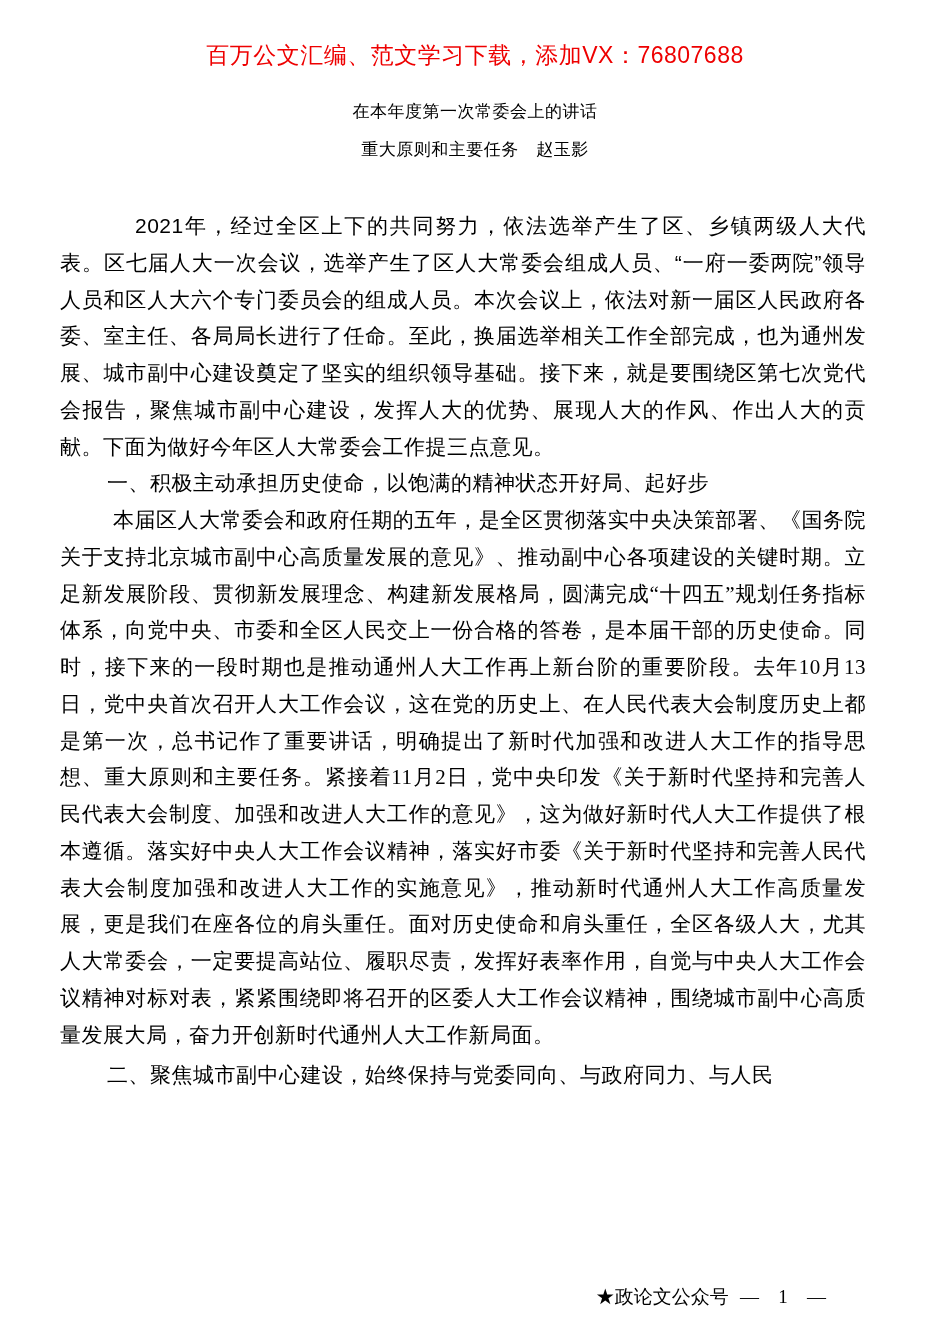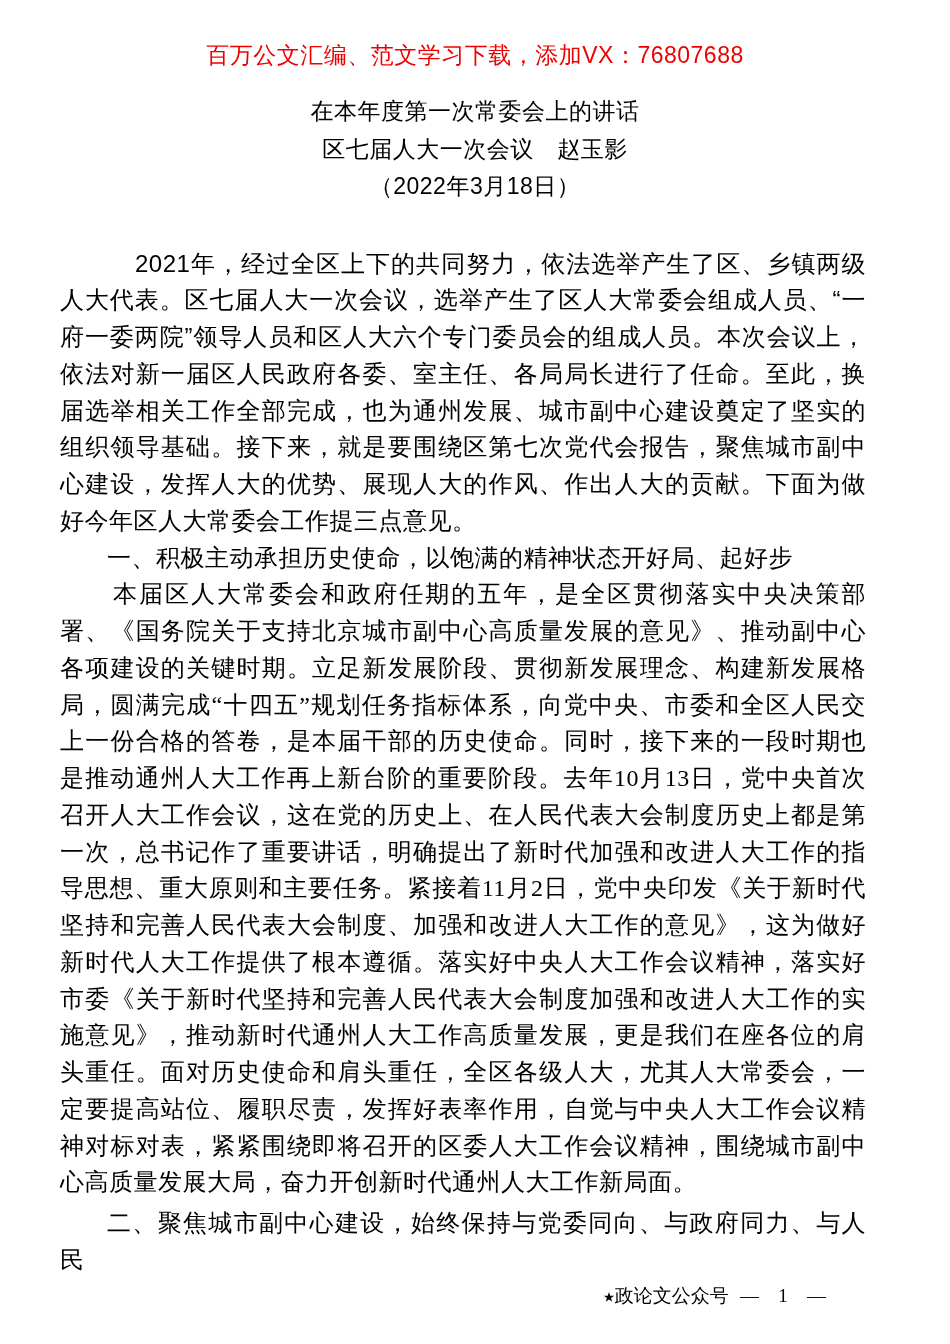--- a/index.html
+++ b/index.html
@@ -24,29 +24,29 @@
     color: #ee0000;
     letter-spacing: 0.5px;
   }
 
   
   .title-block {
     margin-top: 23px;
     text-align: center;
   }
   .title-line {
-    font-size: 23px;
+    font-size: 17px;
     line-height: 37.5px;
     letter-spacing: 0.5px;
   }
 
   
   .content {
     margin: 40px 84px 0 60px;
-    font-size: 24px;
+    font-size: 21px;
     line-height: 36.75px;
     text-align: justify;
     letter-spacing: 0.5px;
   }
   .para { margin: 0; }
   .p1 { text-indent: 75px; }
   .p2 { text-indent: 53px; font-family: Liberation Serif, serif; }
   .h1, .h2 { text-indent: 47px; font-weight: normal; }
   .h2 { margin-top: 4px; }
 
@@ -56,39 +56,38 @@
     left: 0;
     right: 0;
     bottom: 36px;
     text-align: right;
     padding-right: 118px;
     font-size: 19px;
     line-height: 22px;
     white-space: nowrap;
   }
   .f-label {
-    font-family: Liberation Mono, monospace;
+    font-family: Liberation Serif, serif;
   }
   .f-dash, .f-num {
     font-family: "Liberation Serif", "DejaVu Serif", serif;
   }
   .f-dash { margin: 0 6px; }
   .f-num { margin: 0 8px; }
 </style>
 </head>
 <body>
 
 <div class="page">
 
   <div class="promo">百万公文汇编、范文学习下载，添加VX：76807688</div>
 
   <div class="title-block">
     <div class="title-line">在本年度第一次常委会上的讲话</div>
-    <div class="title-line">区七届人大一次会议　赵玉影</div>
-    <div class="title-line">（2022年3月18日）</div>
+    <div class="title-line">重大原则和主要任务　赵玉影</div>
   </div>
 
   <div class="content">
     <p class="para p1">2021年，经过全区上下的共同努力，依法选举产生了区、乡镇两级人大代表。区七届人大一次会议，选举产生了区人大常委会组成人员、“一府一委两院”领导人员和区人大六个专门委员会的组成人员。本次会议上，依法对新一届区人民政府各委、室主任、各局局长进行了任命。至此，换届选举相关工作全部完成，也为通州发展、城市副中心建设奠定了坚实的组织领导基础。接下来，就是要围绕区第七次党代会报告，聚焦城市副中心建设，发挥人大的优势、展现人大的作风、作出人大的贡献。下面为做好今年区人大常委会工作提三点意见。</p>
     <p class="para h1">一、积极主动承担历史使命，以饱满的精神状态开好局、起好步</p>
     <p class="para p2">本届区人大常委会和政府任期的五年，是全区贯彻落实中央决策部署、《国务院关于支持北京城市副中心高质量发展的意见》、推动副中心各项建设的关键时期。立足新发展阶段、贯彻新发展理念、构建新发展格局，圆满完成“十四五”规划任务指标体系，向党中央、市委和全区人民交上一份合格的答卷，是本届干部的历史使命。同时，接下来的一段时期也是推动通州人大工作再上新台阶的重要阶段。去年10月13日，党中央首次召开人大工作会议，这在党的历史上、在人民代表大会制度历史上都是第一次，总书记作了重要讲话，明确提出了新时代加强和改进人大工作的指导思想、重大原则和主要任务。紧接着11月2日，党中央印发《关于新时代坚持和完善人民代表大会制度、加强和改进人大工作的意见》，这为做好新时代人大工作提供了根本遵循。落实好中央人大工作会议精神，落实好市委《关于新时代坚持和完善人民代表大会制度加强和改进人大工作的实施意见》，推动新时代通州人大工作高质量发展，更是我们在座各位的肩头重任。面对历史使命和肩头重任，全区各级人大，尤其人大常委会，一定要提高站位、履职尽责，发挥好表率作用，自觉与中央人大工作会议精神对标对表，紧紧围绕即将召开的区委人大工作会议精神，围绕城市副中心高质量发展大局，奋力开创新时代通州人大工作新局面。</p>
     <p class="para h2">二、聚焦城市副中心建设，始终保持与党委同向、与政府同力、与人民</p>
   </div>
 
   <div class="footer">

